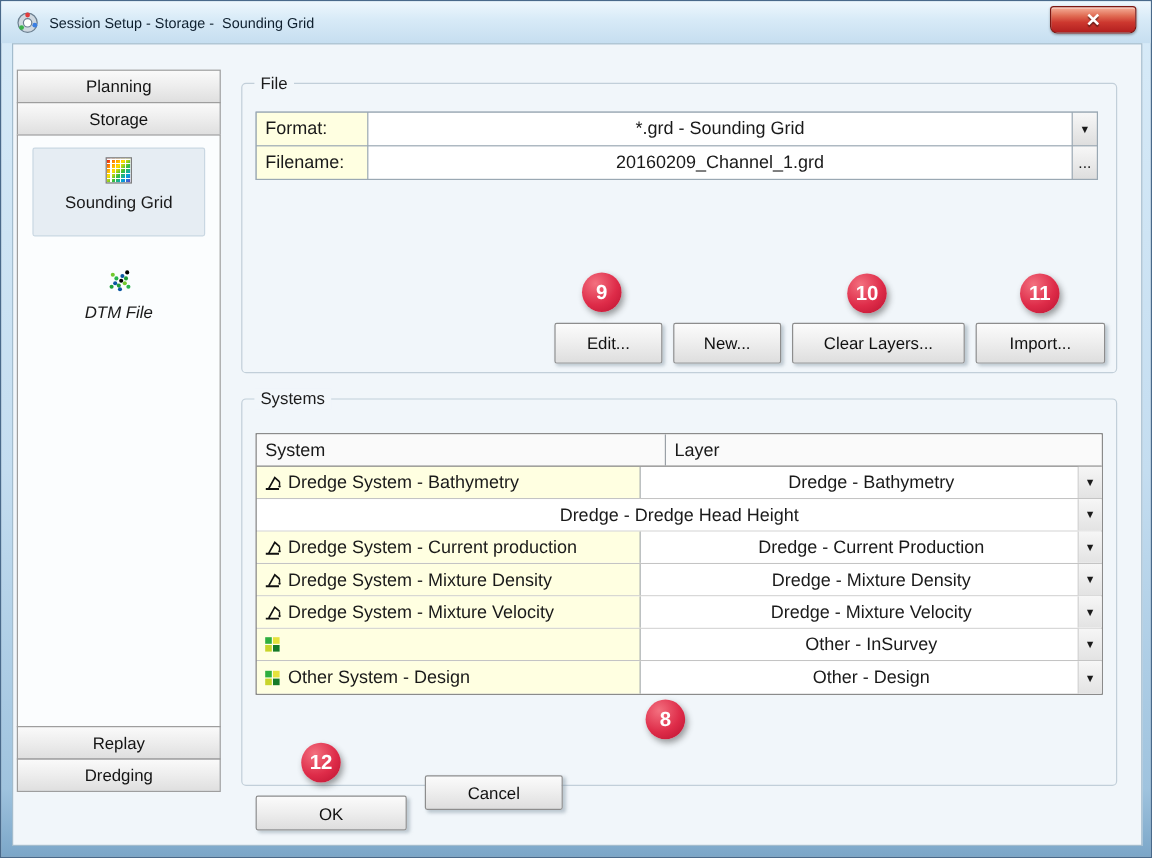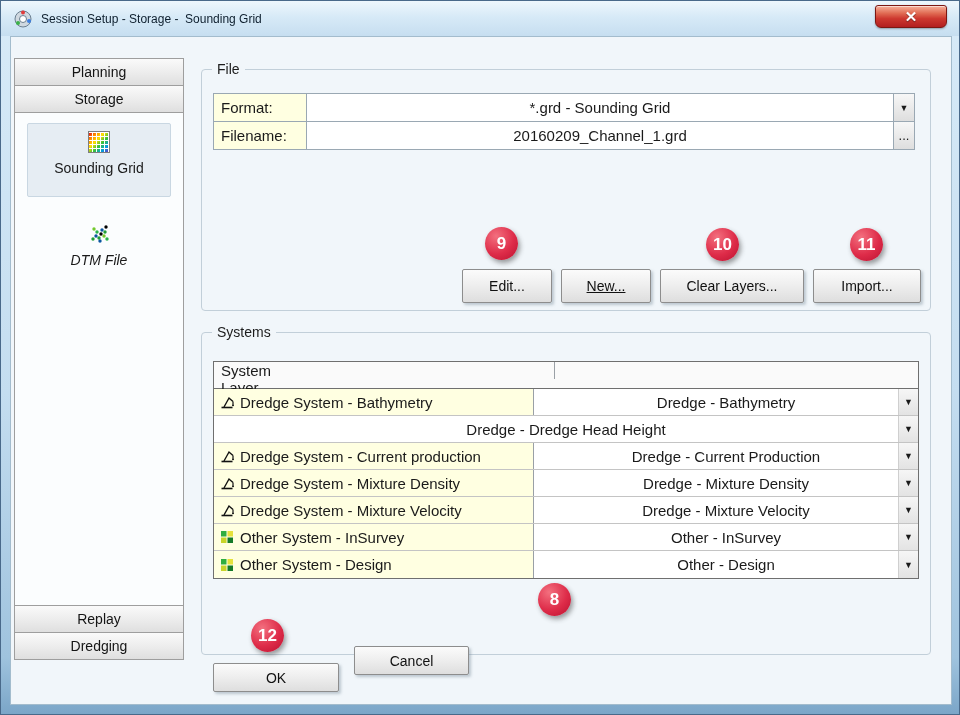--- a/index.html
+++ b/index.html
@@ -89,29 +89,29 @@
   
   .push-btn {
     position:absolute; height:34px;
     background:linear-gradient(180deg,#fbfbfb 0%, #efefef 45%, #dedede 100%);
     border:1px solid #8d8d8d; border-radius:2px;
     box-shadow:2px 2px 3px rgba(110,130,145,.4);
     font-size:14px; color:#111;
     display:flex; align-items:center; justify-content:center; cursor:default;
   }
   .pos-edit   { left:461px; top:268px; width:90px; }
-  .pos-new    { left:560px; top:268px; width:90px;text-decoration:underline; }
+  .pos-new    { left:560px; top:268px; width:90px; }
   .pos-clear  { left:659px; top:268px; width:144px; }
   .pos-import { left:812px; top:268px; width:108px; }
   .pos-ok     { left:212px; top:662px; width:126px; height:29px; }
   .pos-cancel { left:353px; top:645px; width:115px; height:29px; }
 
   
   .sys-table { position:absolute; left:212px; top:360px; width:706px; border:1px solid #6f6f6f; background:#fff; }
-  .sys-hrow { display:flex; height:27px; background:#fafafa; border-bottom:1px solid #6f6f6f;flex-direction:column; }
+  .sys-hrow { display:flex; height:27px; background:#fafafa; border-bottom:1px solid #6f6f6f; }
   .h-cell { display:flex; align-items:center; padding-left:7px; font-size:15px; }
   .h-sys { width:341px; border-right:1px solid #9aa0a6; }
   .h-layer { flex:1; }
   .sys-row { display:flex; height:27px; border-bottom:1px solid #c4c4c4; }
   .sys-row:last-child { border-bottom:none; }
   .c-sys {
     width:320px; background:#ffffe1; display:flex; align-items:center;
     gap:6px; padding-left:6px; border-right:1px solid #9aa0a6; font-size:15px;
   }
   .c-layer { flex:1; background:#fff; position:relative; display:flex; align-items:center; justify-content:center; font-size:15px; cursor:default; }
@@ -295,21 +295,20 @@
     </div>
 
     <div class="sys-row">
       <div class="c-sys">
         <svg width="14" height="14" viewBox="0 0 14 14">
             <rect x="1" y="1" width="5.5" height="5.5" fill="#2fae3f"></rect>
             <rect x="7.5" y="1" width="5.5" height="5.5" fill="#e6e23c"></rect>
             <rect x="1" y="7.5" width="5.5" height="5.5" fill="#c8d42a"></rect>
             <rect x="7.5" y="7.5" width="5.5" height="5.5" fill="#157a28"></rect>
           </svg>
-        <span>Other System - InSurvey</span>
       </div>
       <div class="c-layer">
         <span>Other - InSurvey</span>
         <span class="c-arrow">▼</span>
       </div>
     </div>
 
     <div class="sys-row">
       <div class="c-sys">
         <svg width="14" height="14" viewBox="0 0 14 14">

